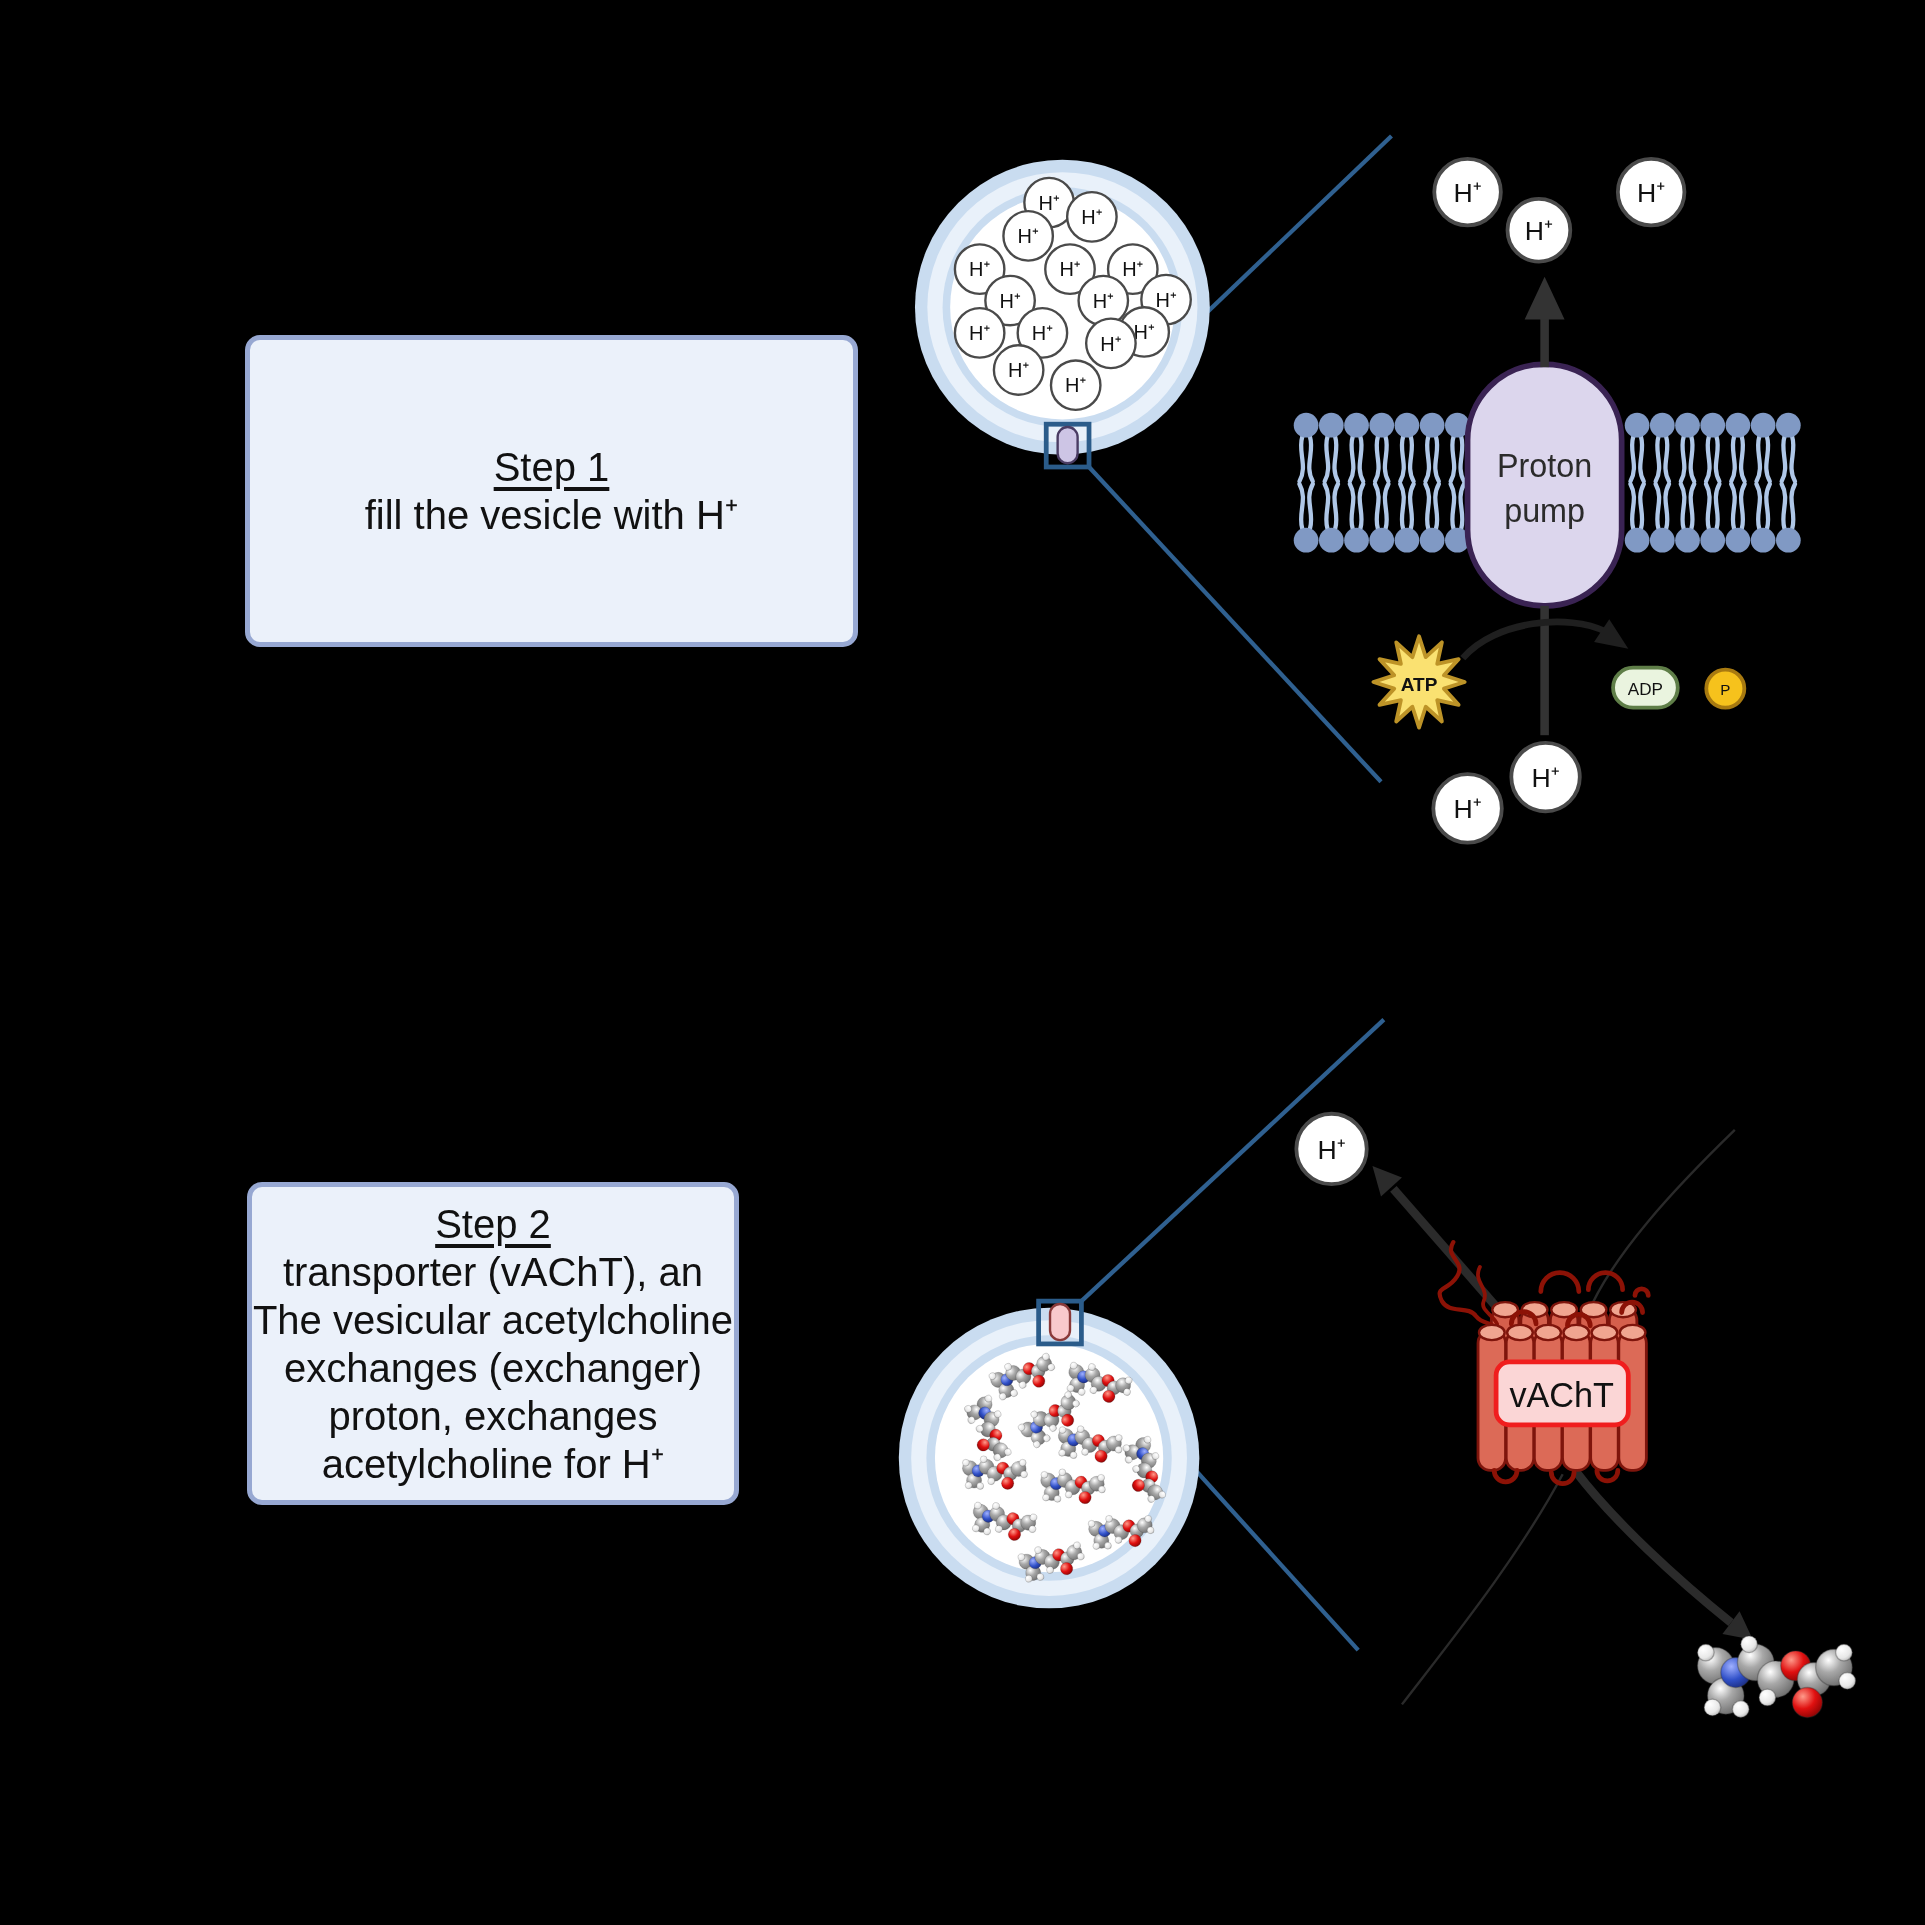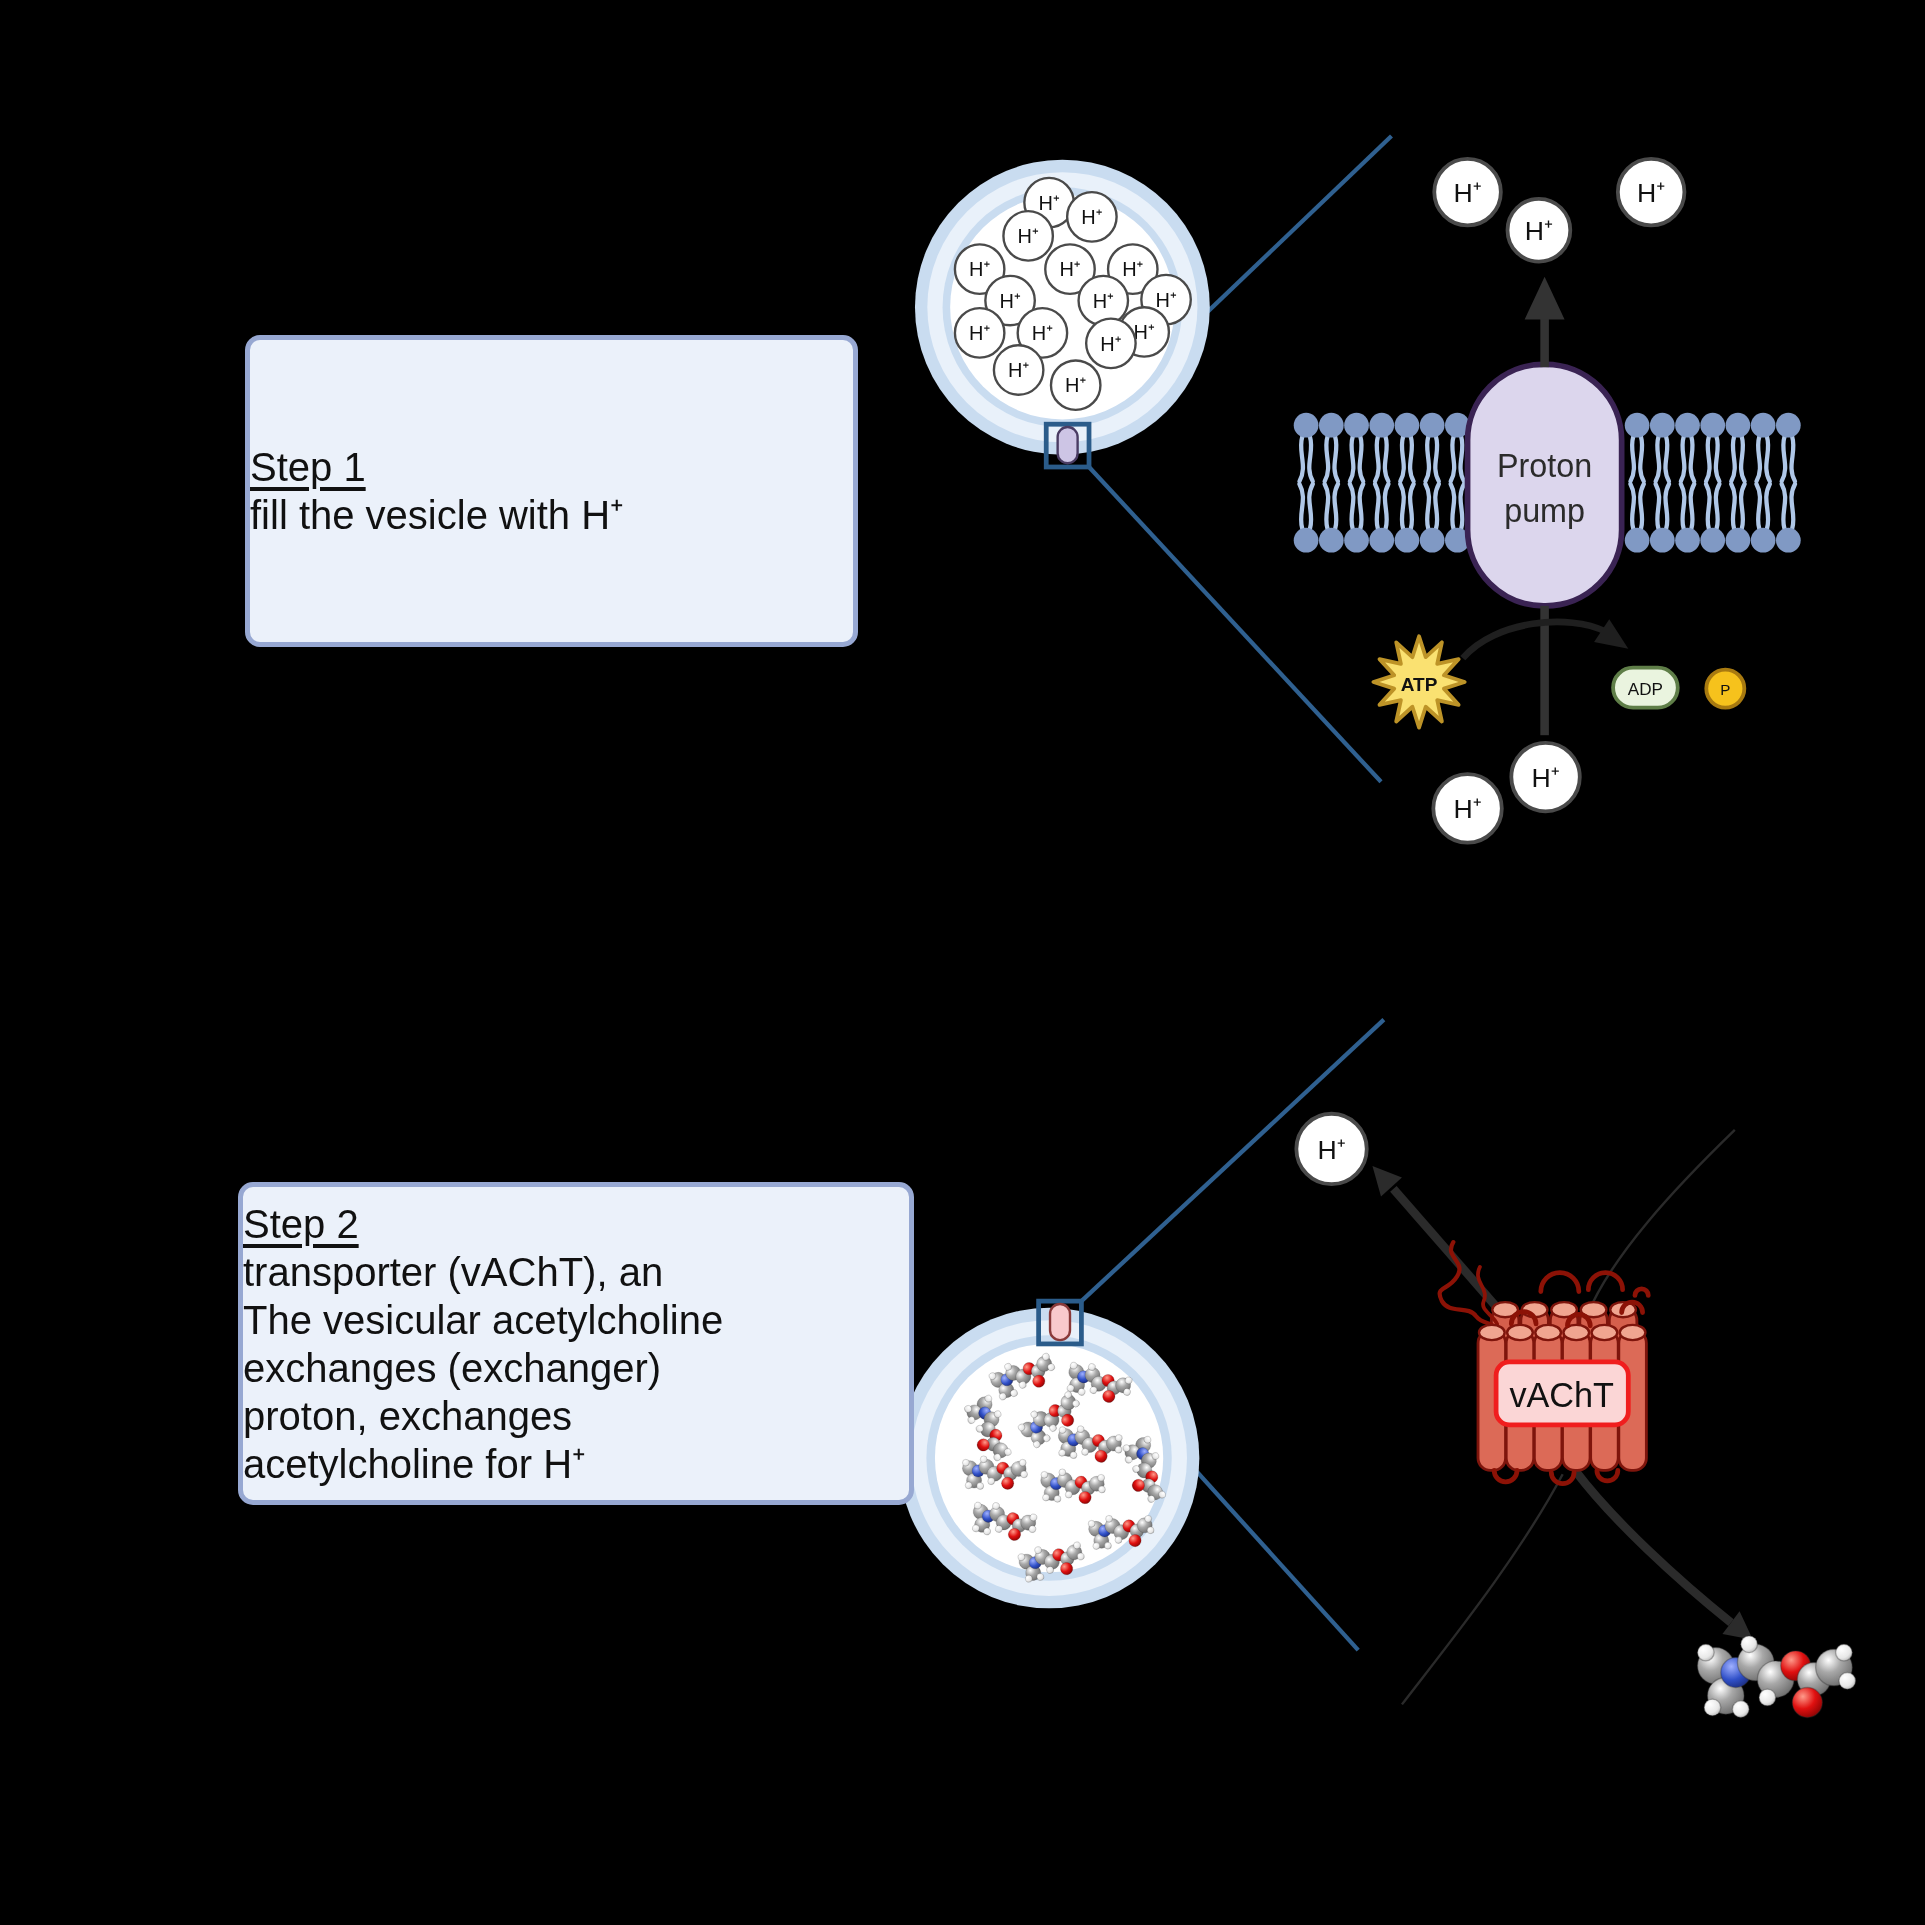--- a/index.html
+++ b/index.html
@@ -1,24 +1,24 @@
 <!DOCTYPE html>
 <html style="font-size:15px"><head>
 <meta charset="utf-8">
 <style>
   html,body{margin:0;padding:0;background:#000;}
   .canvas{position:relative;width:1926px;height:1926px;background:#000;overflow:hidden;
           font-family:"Liberation Sans", sans-serif;}
   #art{position:absolute;left:0;top:0;width:1926px;height:1926px;}
   .step-box{position:absolute;box-sizing:border-box;background:#EBF1FA;border:5.7px solid #97A8D2;
             border-radius:15px;display:flex;flex-direction:column;justify-content:center;
-            align-items:flex-start;text-align:center;color:#111;font-size:40px;line-height:48px;}
+            align-items:center;text-align:center;color:#111;font-size:40px;line-height:48px;}
   .step-box .title{text-decoration:underline;text-underline-offset:5.7px;}
   #box1{left:245px;top:335px;width:613px;height:312px;}
-  #box2{left:238px;top:1182px;width:676px;height:323px;}
+  #box2{left:247px;top:1182px;width:492px;height:323px;}
   svg text{font-family:"Liberation Sans", sans-serif;}
 </style>
 </head>
 <body>
 
 <div class="canvas">
 
 <svg id="art" viewBox="0 0 2025 2025">
   <defs>
     <radialGradient id="grad_gray" cx="35%" cy="30%" r="75%">

